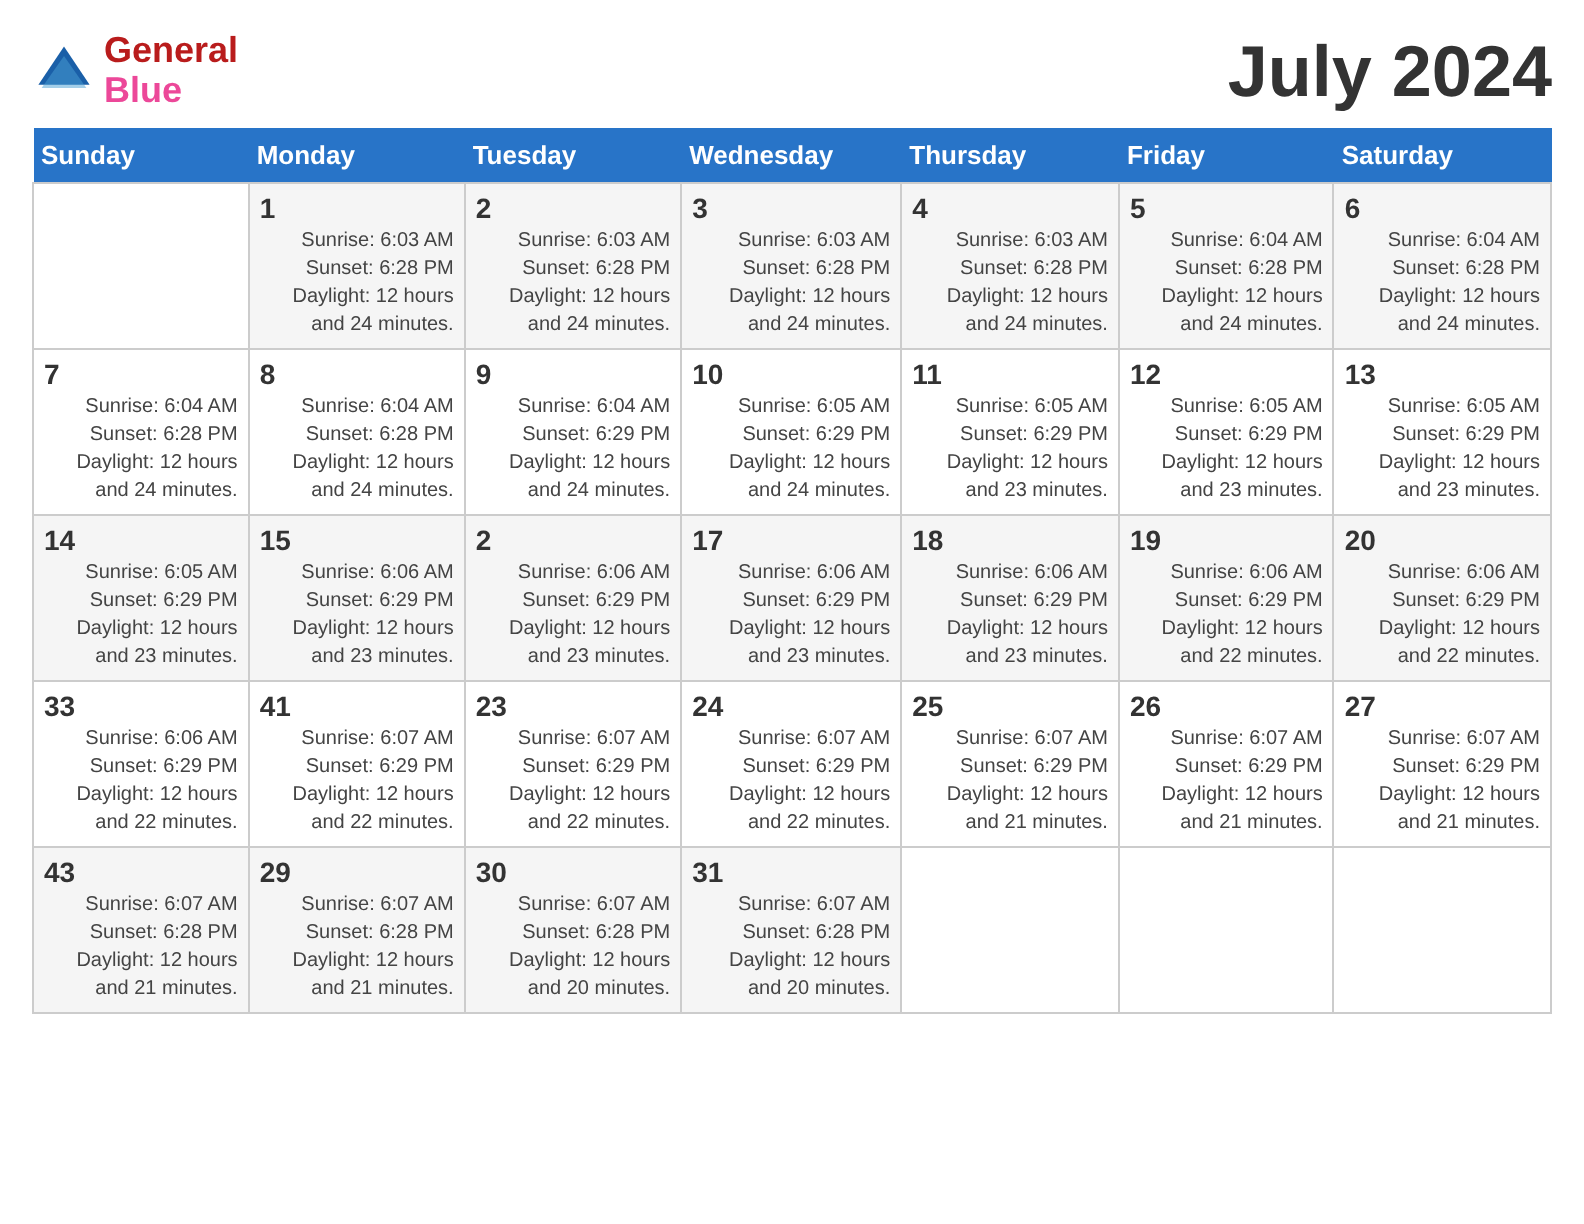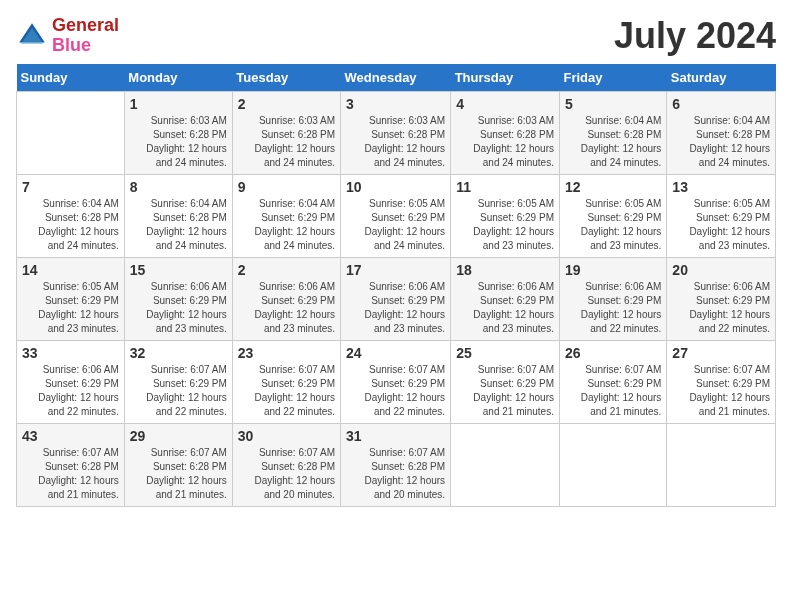--- a/index.html
+++ b/index.html
@@ -214,21 +214,21 @@
           <span class="day-num">20</span>
           <div class="day-info">Sunrise: 6:06 AM<br>Sunset: 6:29 PM<br>Daylight: 12 hours<br>and 22 minutes.</div>
         </td>
       </tr>
       <tr>
         <td>
           <span class="day-num">33</span>
           <div class="day-info">Sunrise: 6:06 AM<br>Sunset: 6:29 PM<br>Daylight: 12 hours<br>and 22 minutes.</div>
         </td>
         <td>
-          <span class="day-num">32</span>
+          <span class="day-num">41</span>
           <div class="day-info">Sunrise: 6:07 AM<br>Sunset: 6:29 PM<br>Daylight: 12 hours<br>and 22 minutes.</div>
         </td>
         <td>
           <span class="day-num">23</span>
           <div class="day-info">Sunrise: 6:07 AM<br>Sunset: 6:29 PM<br>Daylight: 12 hours<br>and 22 minutes.</div>
         </td>
         <td>
           <span class="day-num">24</span>
           <div class="day-info">Sunrise: 6:07 AM<br>Sunset: 6:29 PM<br>Daylight: 12 hours<br>and 22 minutes.</div>
         </td>

